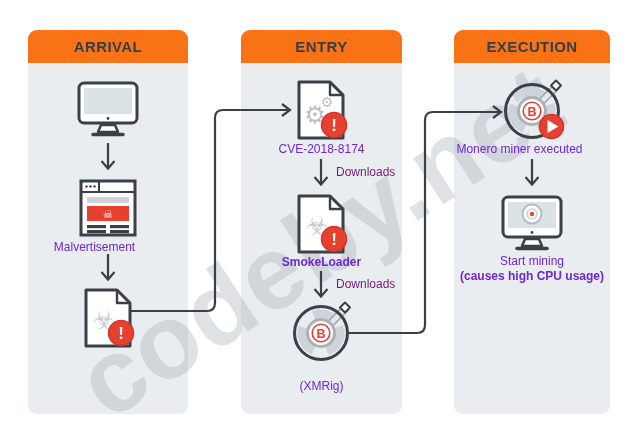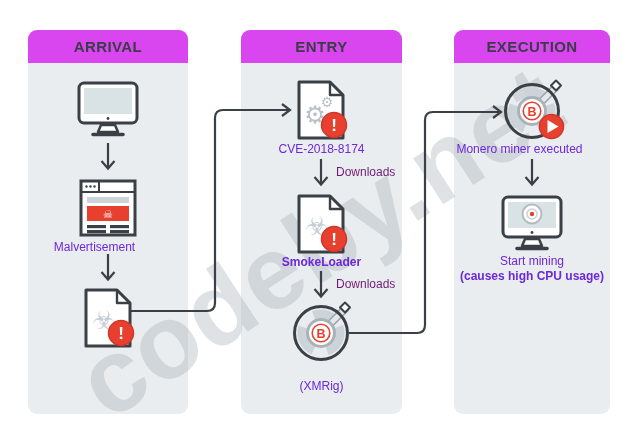--- a/index.html
+++ b/index.html
@@ -2,21 +2,21 @@
 <html><head>
 <meta charset="utf-8">
 <style>
   html,body{margin:0;padding:0;background:#fff;}
   #stage{
     position:relative;width:640px;height:441px;background:#ffffff;overflow:hidden;
     font-family:"Liberation Sans","DejaVu Sans",sans-serif;color:#3b4046;
   }
   .col{position:absolute;top:30px;height:384px;background:#e9edf0;border-radius:9px;z-index:0;}
   .col-header{
-    position:absolute;left:0;top:0;width:100%;height:33px;background:#d946ef;
+    position:absolute;left:0;top:0;width:100%;height:33px;background:#f97316;
     border-radius:9px 9px 0 0;display:flex;align-items:center;justify-content:center;
     font-size:15px;font-weight:bold;letter-spacing:.4px;color:#383e44;
   }
   #watermark{
     position:absolute;left:320px;top:242px;transform:translate(-50%,-50%) rotate(-33deg);
     font-size:104px;font-weight:800;letter-spacing:1px;white-space:nowrap;
     color:rgba(158,166,173,0.33);z-index:1;pointer-events:none;
   }
   .node{position:absolute;z-index:2;line-height:0;}
   .lbl{

